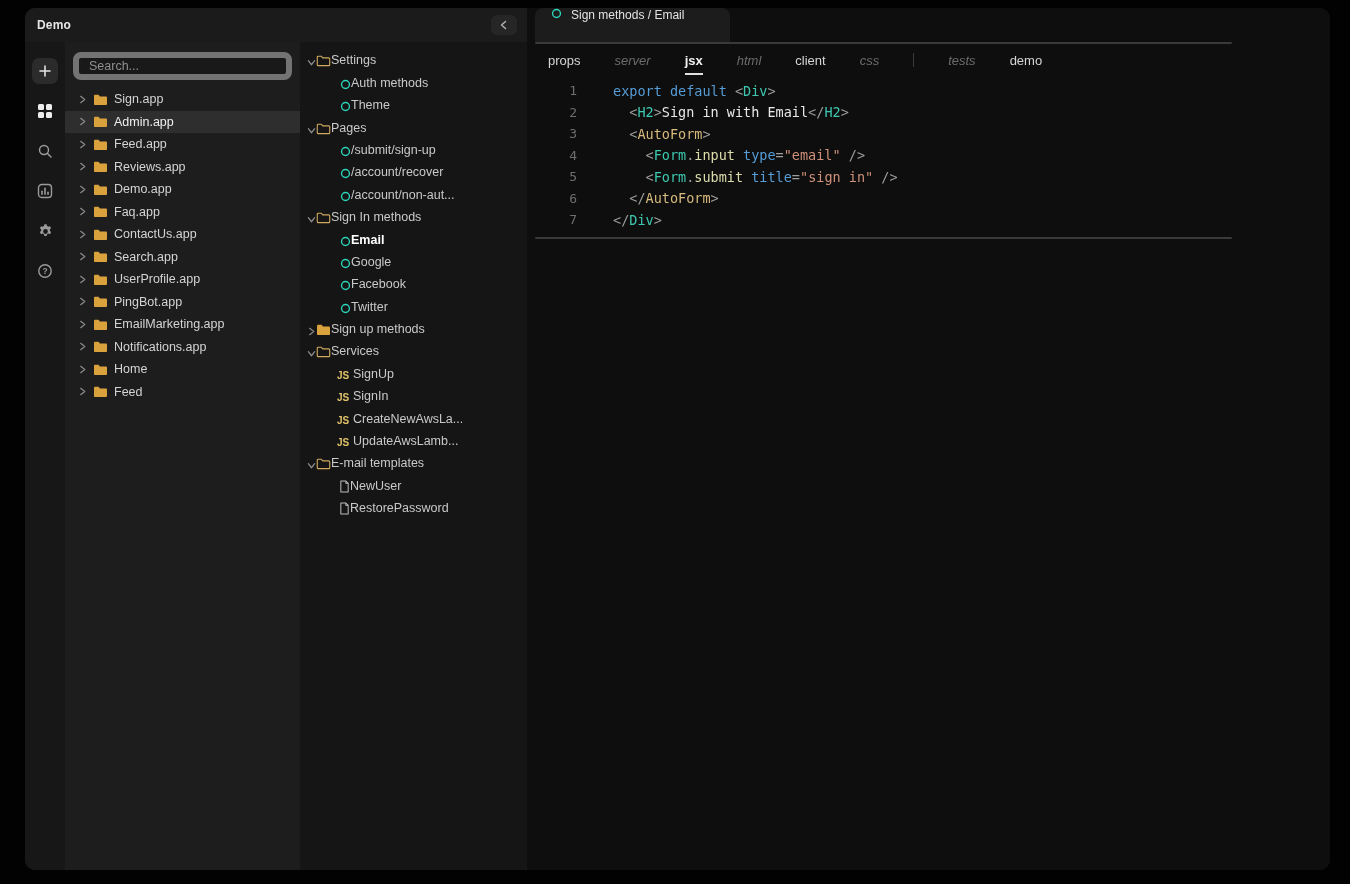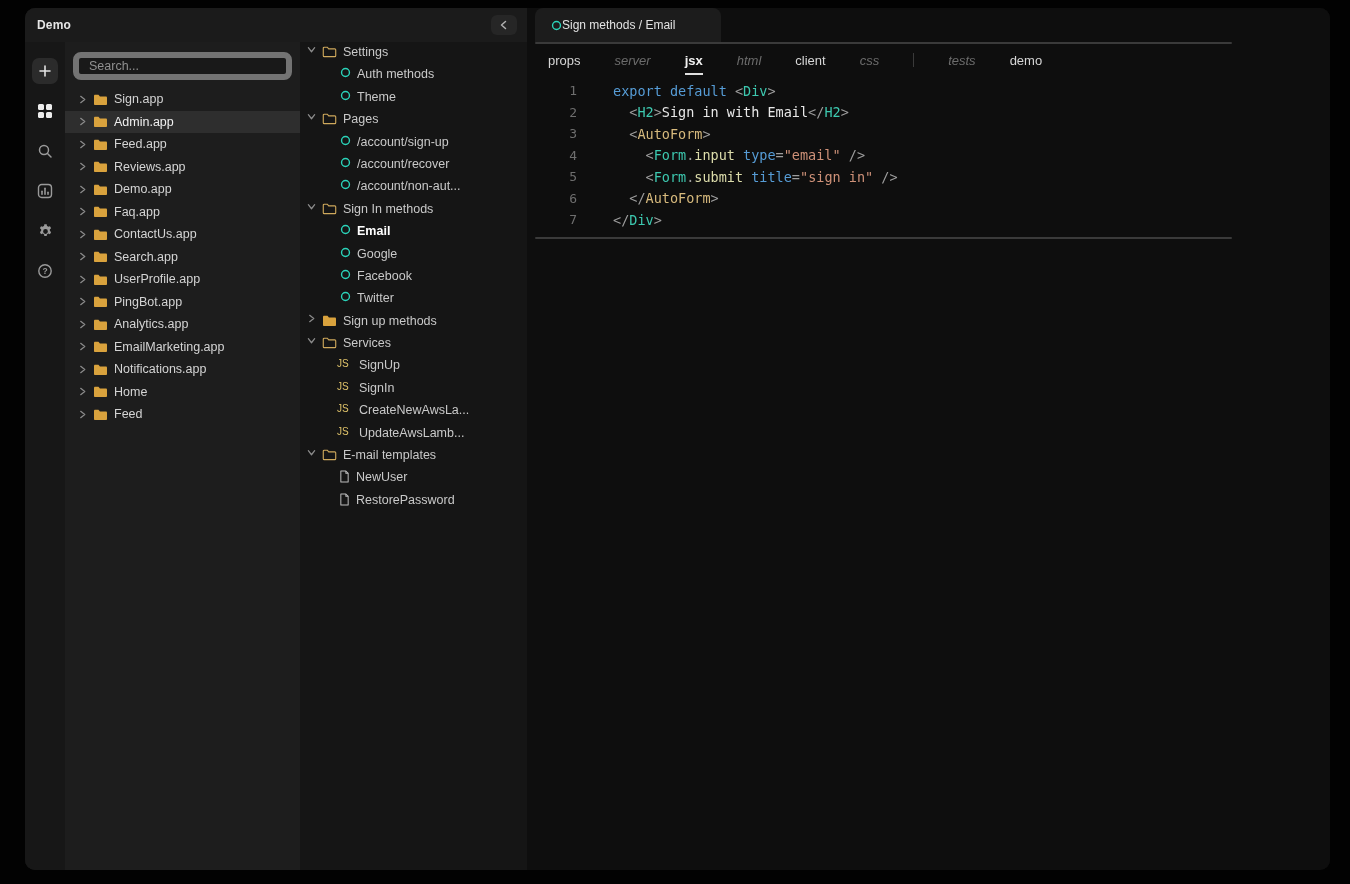--- a/index.html
+++ b/index.html
@@ -22,33 +22,33 @@
   .search-input{width:100%;height:28px;background:#191919;border:6px solid #737373;border-radius:8px;color:#ddd;font-size:12.5px;padding:0 10px;outline:none;font-family:"Liberation Sans",sans-serif}
   .search-input::placeholder{color:#8f8f8f}
   .app-tree{flex:1;overflow:hidden}
   .app-row{height:22.5px;display:flex;align-items:center;padding-left:13px;gap:6px;cursor:pointer}
   .app-row.selected{background:#2e2e2e}
   .app-row .lbl{font-size:12.5px;color:#d4d4d4}
   .app-row.selected .lbl{color:#f0f0f0}
 
   
   .comp-panel{flex:1;background:#151515;padding-top:3px;overflow:hidden}
-  .comp-row{height:22.4px;display:flex;align-items:flex-start;gap:6px;cursor:pointer}
+  .comp-row{height:22.4px;display:flex;align-items:flex-end;cursor:pointer}
   .comp-row .lbl{font-size:12.5px;color:#c9c9c9}
   .comp-row.selected .lbl{color:#ffffff;font-weight:bold}
   .comp-row.d0{padding-left:7px}
   .comp-row.d1{padding-left:40px}
   .comp-row.d1js{padding-left:37px}
   .comp-row.d1f{padding-left:39px}
-  .js-badge{font-size:10px;font-weight:normal;color:var(--js-yellow,#e0c36a);width:16px;flex:none}
+  .js-badge{font-size:10px;font-weight:bold;color:var(--js-yellow,#e0c36a);width:16px;flex:none}
 
   
   .editor{flex:1;background:#0e0e0e;display:flex;flex-direction:column;min-width:0}
   .editor-header{height:34px;flex:none;display:flex;align-items:stretch;padding-left:8px}
-  .editor-tab{background:#1c1c1c;border-radius:8px 8px 0 0;display:flex;align-items:center;gap:0;padding:0 46px 0 16px;cursor:pointer}
+  .editor-tab{background:#1c1c1c;border-radius:8px 8px 0 0;display:flex;gap:9px;padding:0 46px 0 16px;cursor:pointer}
   .editor-tab .lbl{font-size:12px;color:#e3e3e3}
   .hline{height:2px;flex:none;background:#3a3a3a;border-radius:1px;margin:0 98px 0 8px}
   .subtabs{height:32px;flex:none;display:flex;align-items:center;padding-left:21px;gap:34px}
   .subtab{font-size:13px;color:#d6d6d6;cursor:pointer;padding:7px 0 5px;border-bottom:2px solid transparent}
   .subtab.muted{color:#6c6c6c;font-style:italic}
   .subtab.active{color:#f2f2f2;font-weight:bold;border-bottom-color:#e0e0e0}
   .tab-divider{width:1px;height:14px;background:#3a3a3a}
 
   
   .code{padding:4px 0 6px;font-family:"DejaVu Sans Mono",monospace;font-size:13.5px;cursor:text}
@@ -218,29 +218,20 @@
               </svg>
               <span class="lbl">PingBot.app</span>
             </div>
             <div class="app-row">
               <svg width="9" height="9" viewBox="0 0 10 10" style="flex:none">
                 <path d="M3 1.5L7.5 5 3 8.5" fill="none" stroke="#8b8b8b" stroke-width="1.4" stroke-linecap="round" stroke-linejoin="round"></path>
               </svg>
               <svg width="15" height="13" viewBox="0 0 16 14" style="flex:none">
                 <path d="M1 3.2c0-.7.5-1.2 1.2-1.2h3.6l1.6 1.9h6.4c.7 0 1.2.5 1.2 1.2v6.7c0 .7-.5 1.2-1.2 1.2H2.2c-.7 0-1.2-.5-1.2-1.2z" fill="var(--folder-yellow,#d9a23d)"></path>
               </svg>
-              <span class="lbl">Analytics.app</span>
-            </div>
-            <div class="app-row">
-              <svg width="9" height="9" viewBox="0 0 10 10" style="flex:none">
-                <path d="M3 1.5L7.5 5 3 8.5" fill="none" stroke="#8b8b8b" stroke-width="1.4" stroke-linecap="round" stroke-linejoin="round"></path>
-              </svg>
-              <svg width="15" height="13" viewBox="0 0 16 14" style="flex:none">
-                <path d="M1 3.2c0-.7.5-1.2 1.2-1.2h3.6l1.6 1.9h6.4c.7 0 1.2.5 1.2 1.2v6.7c0 .7-.5 1.2-1.2 1.2H2.2c-.7 0-1.2-.5-1.2-1.2z" fill="var(--folder-yellow,#d9a23d)"></path>
-              </svg>
               <span class="lbl">EmailMarketing.app</span>
             </div>
             <div class="app-row">
               <svg width="9" height="9" viewBox="0 0 10 10" style="flex:none">
                 <path d="M3 1.5L7.5 5 3 8.5" fill="none" stroke="#8b8b8b" stroke-width="1.4" stroke-linecap="round" stroke-linejoin="round"></path>
               </svg>
               <svg width="15" height="13" viewBox="0 0 16 14" style="flex:none">
                 <path d="M1 3.2c0-.7.5-1.2 1.2-1.2h3.6l1.6 1.9h6.4c.7 0 1.2.5 1.2 1.2v6.7c0 .7-.5 1.2-1.2 1.2H2.2c-.7 0-1.2-.5-1.2-1.2z" fill="var(--folder-yellow,#d9a23d)"></path>
               </svg>
               <span class="lbl">Notifications.app</span>
@@ -293,21 +284,21 @@
             </svg>
             <svg width="15" height="13" viewBox="0 0 16 14" style="flex:none">
               <path d="M1.3 3.4c0-.6.45-1.05 1.05-1.05h3.3l1.5 1.8h6.5c.6 0 1.05.45 1.05 1.05v6.3c0 .6-.45 1.05-1.05 1.05H2.35c-.6 0-1.05-.45-1.05-1.05z" fill="none" stroke="var(--folder-outline,#cfa95c)" stroke-width="1.2"></path>
             </svg>
             <span class="lbl">Pages</span>
           </div>
           <div class="comp-row d1">
             <svg width="11" height="11" viewBox="0 0 12 12" style="flex:none">
               <circle cx="6" cy="6" r="4.3" fill="none" stroke="var(--accent-teal,#2bd4ba)" stroke-width="1.5"></circle>
             </svg>
-            <span class="lbl">/account/sign-up</span>
+            <span class="lbl">/submit/sign-up</span>
           </div>
           <div class="comp-row d1">
             <svg width="11" height="11" viewBox="0 0 12 12" style="flex:none">
               <circle cx="6" cy="6" r="4.3" fill="none" stroke="var(--accent-teal,#2bd4ba)" stroke-width="1.5"></circle>
             </svg>
             <span class="lbl">/account/recover</span>
           </div>
           <div class="comp-row d1">
             <svg width="11" height="11" viewBox="0 0 12 12" style="flex:none">
               <circle cx="6" cy="6" r="4.3" fill="none" stroke="var(--accent-teal,#2bd4ba)" stroke-width="1.5"></circle>

